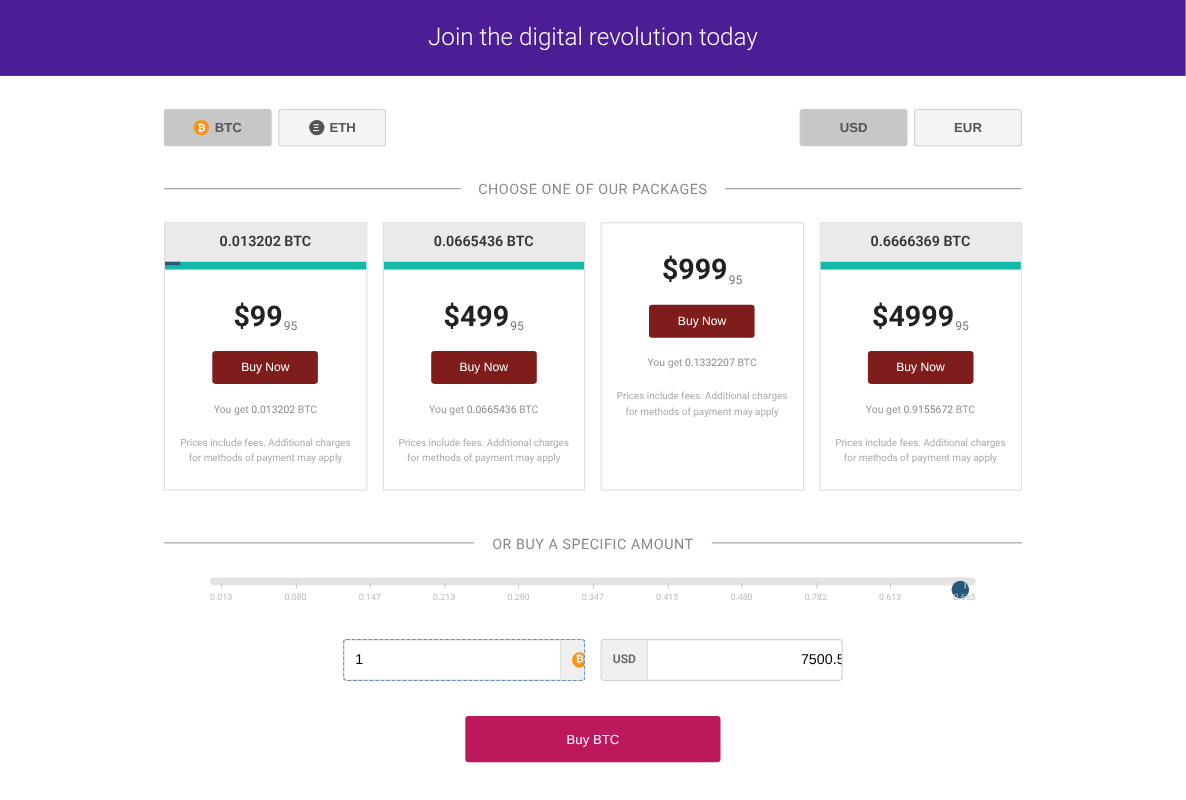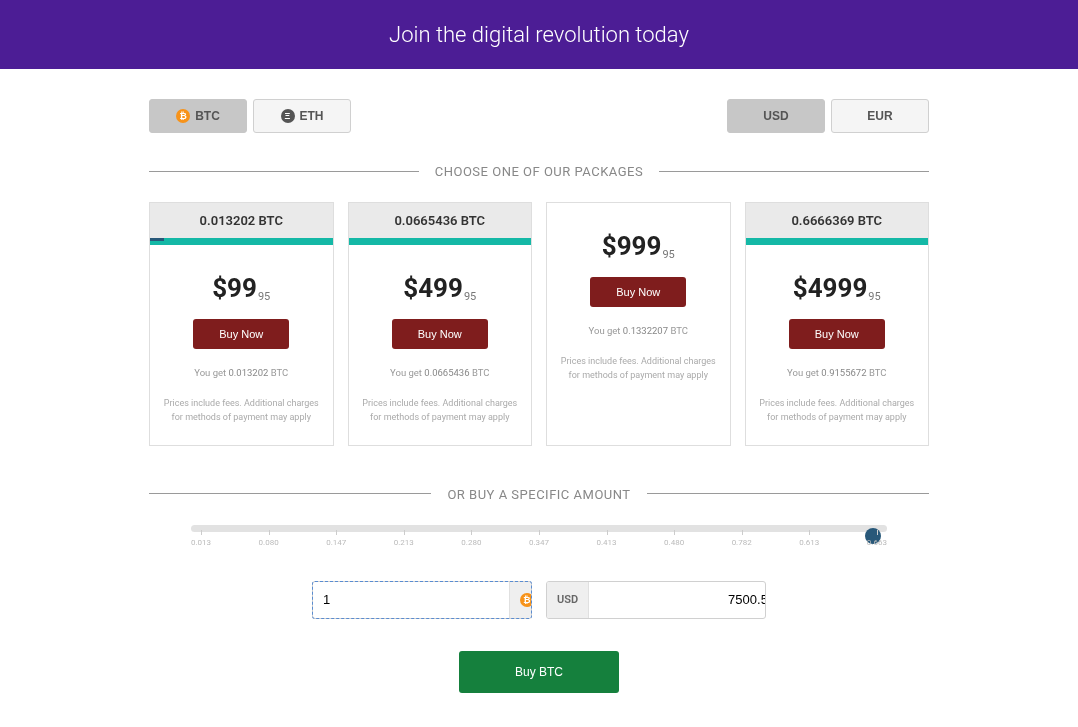--- a/index.html
+++ b/index.html
@@ -239,26 +239,26 @@
       color: #666;
       gap:4px;
       border-left: 1px solid #e0e0e0;
     }
     .input-group .prefix { border-left:none; border-right:1px solid #e0e0e0; }
     .input-group.usd input { text-align: right; }
 
     .buy-btc-btn {
       display: block;
       margin: 32px auto 0;
-      background: #15803d;
+      background: #be185d;
       color: #fff;
       border: none;
       font-size: 12px;
       padding: 14px 0;
-      width: 160px;
+      width: 232px;
       border-radius: 3px;
       cursor: pointer;
     }
   </style>
 </head>
 <body>
 
 <div class="banner">
   <span>Join the digital revolution today</span>
 </div>

